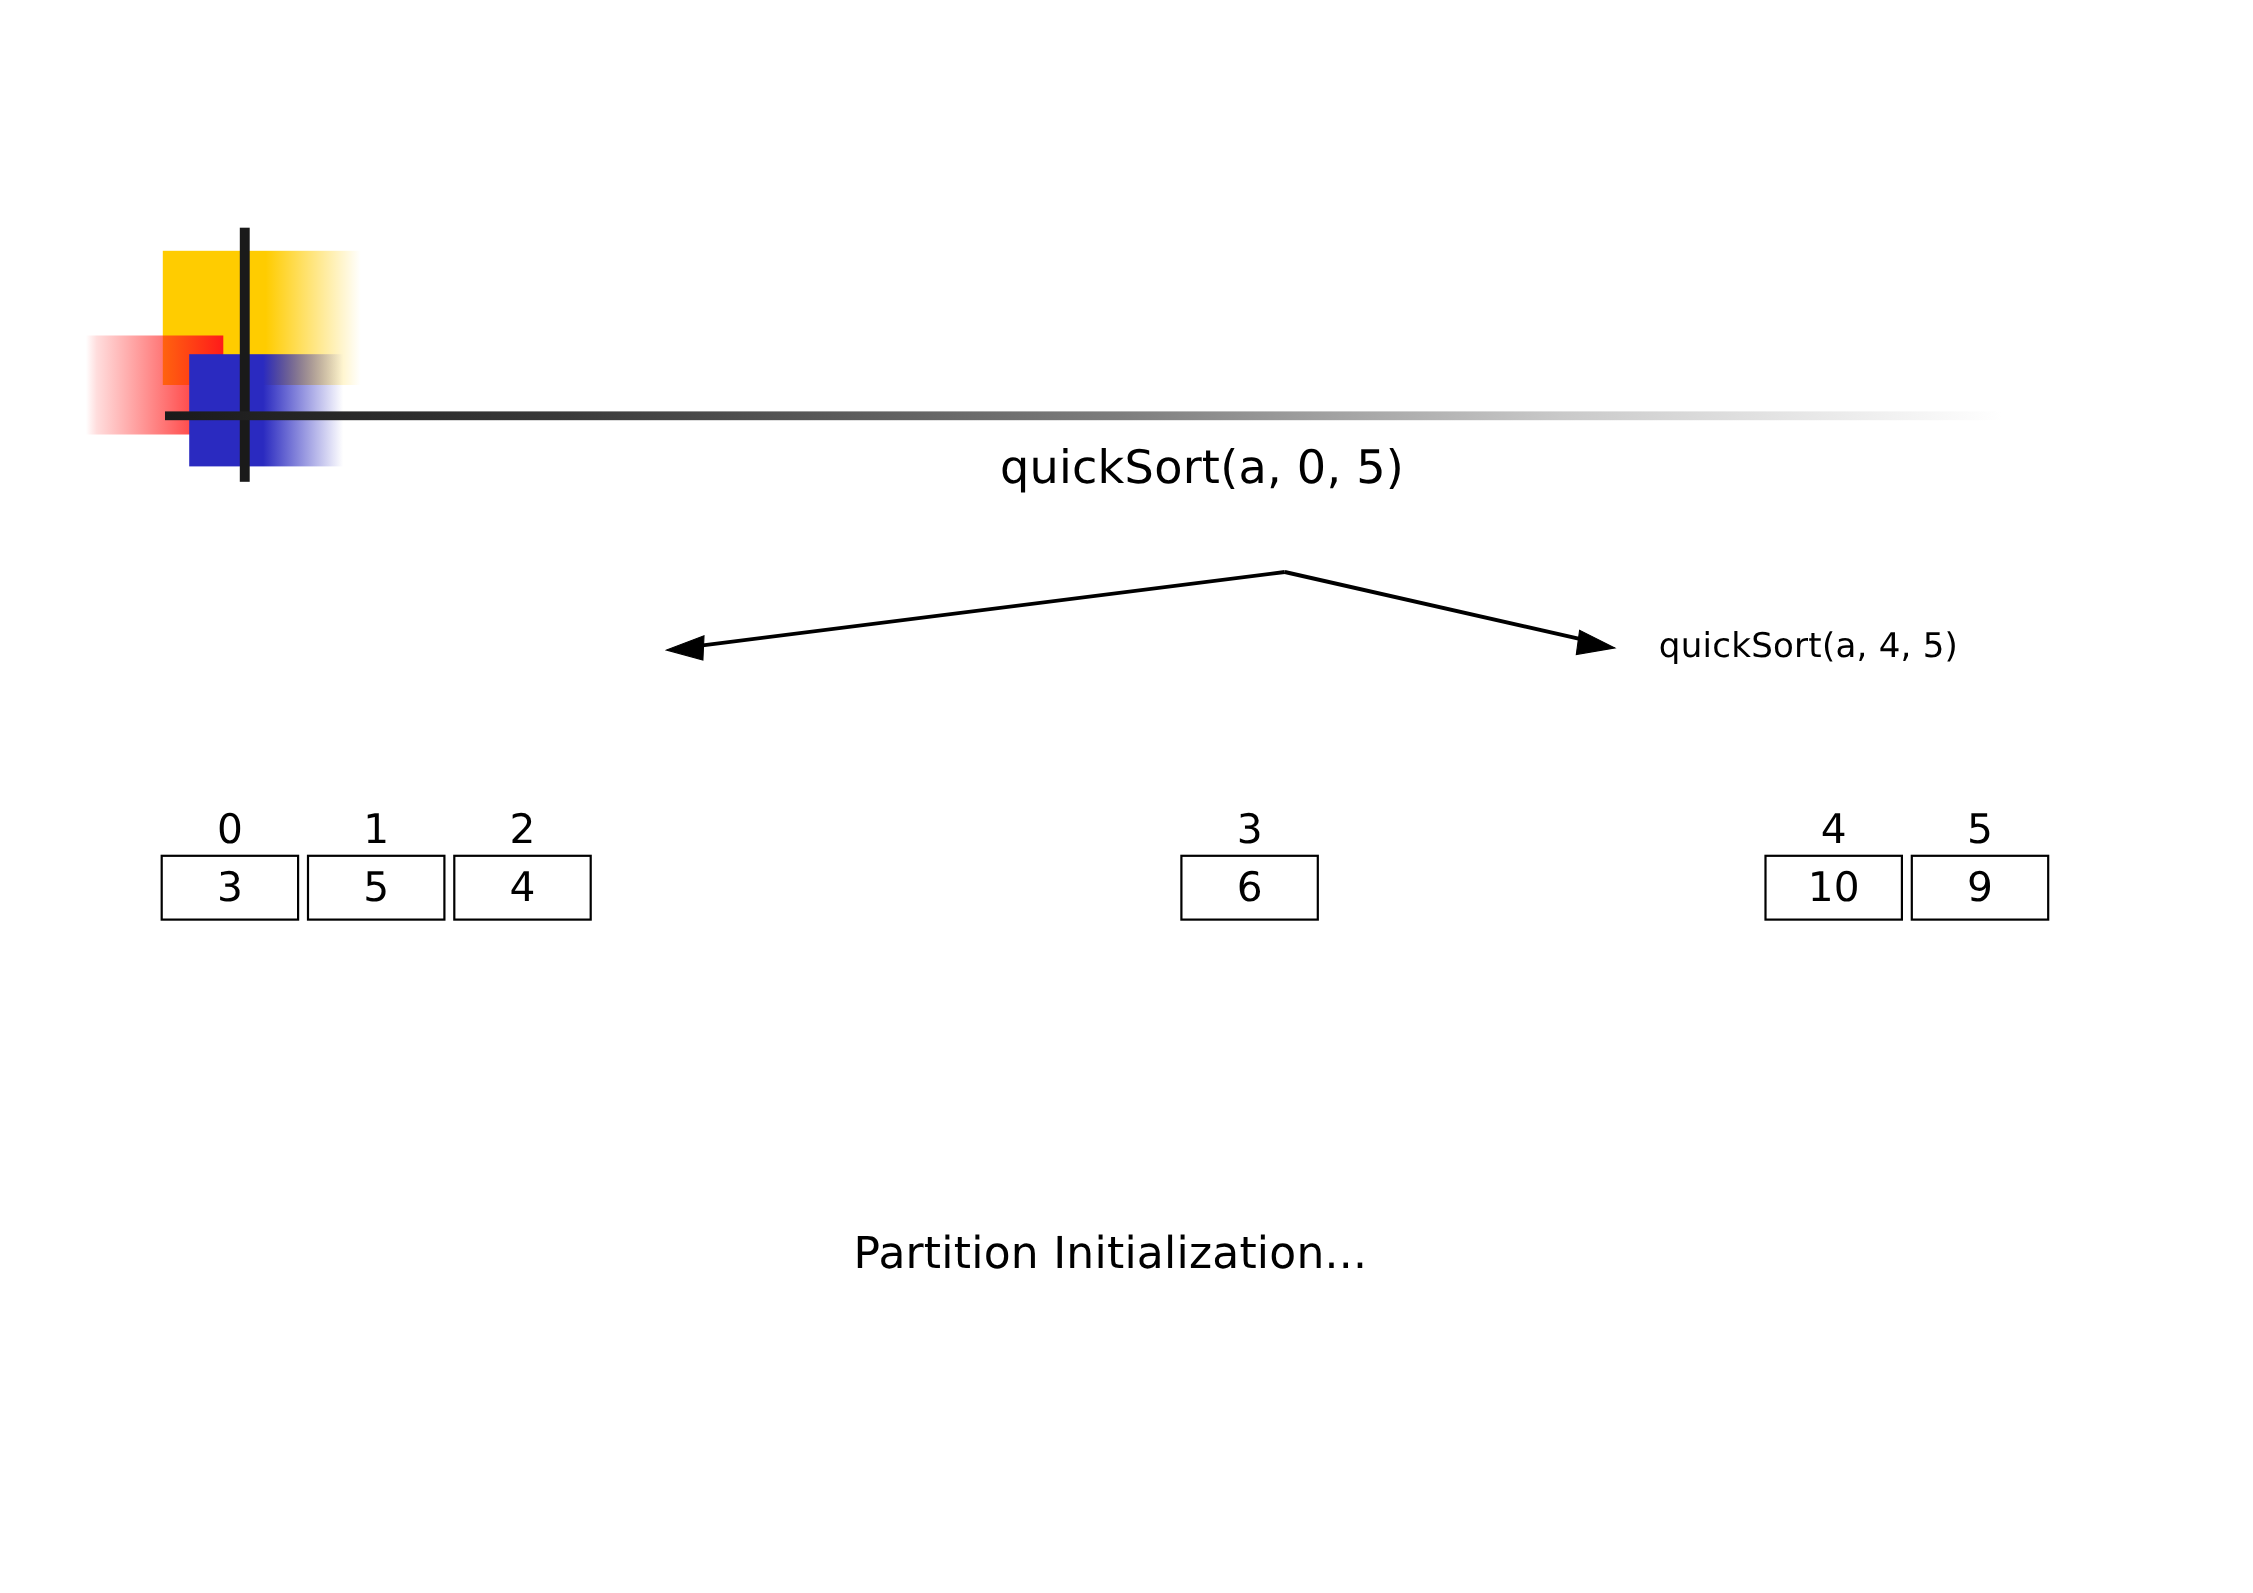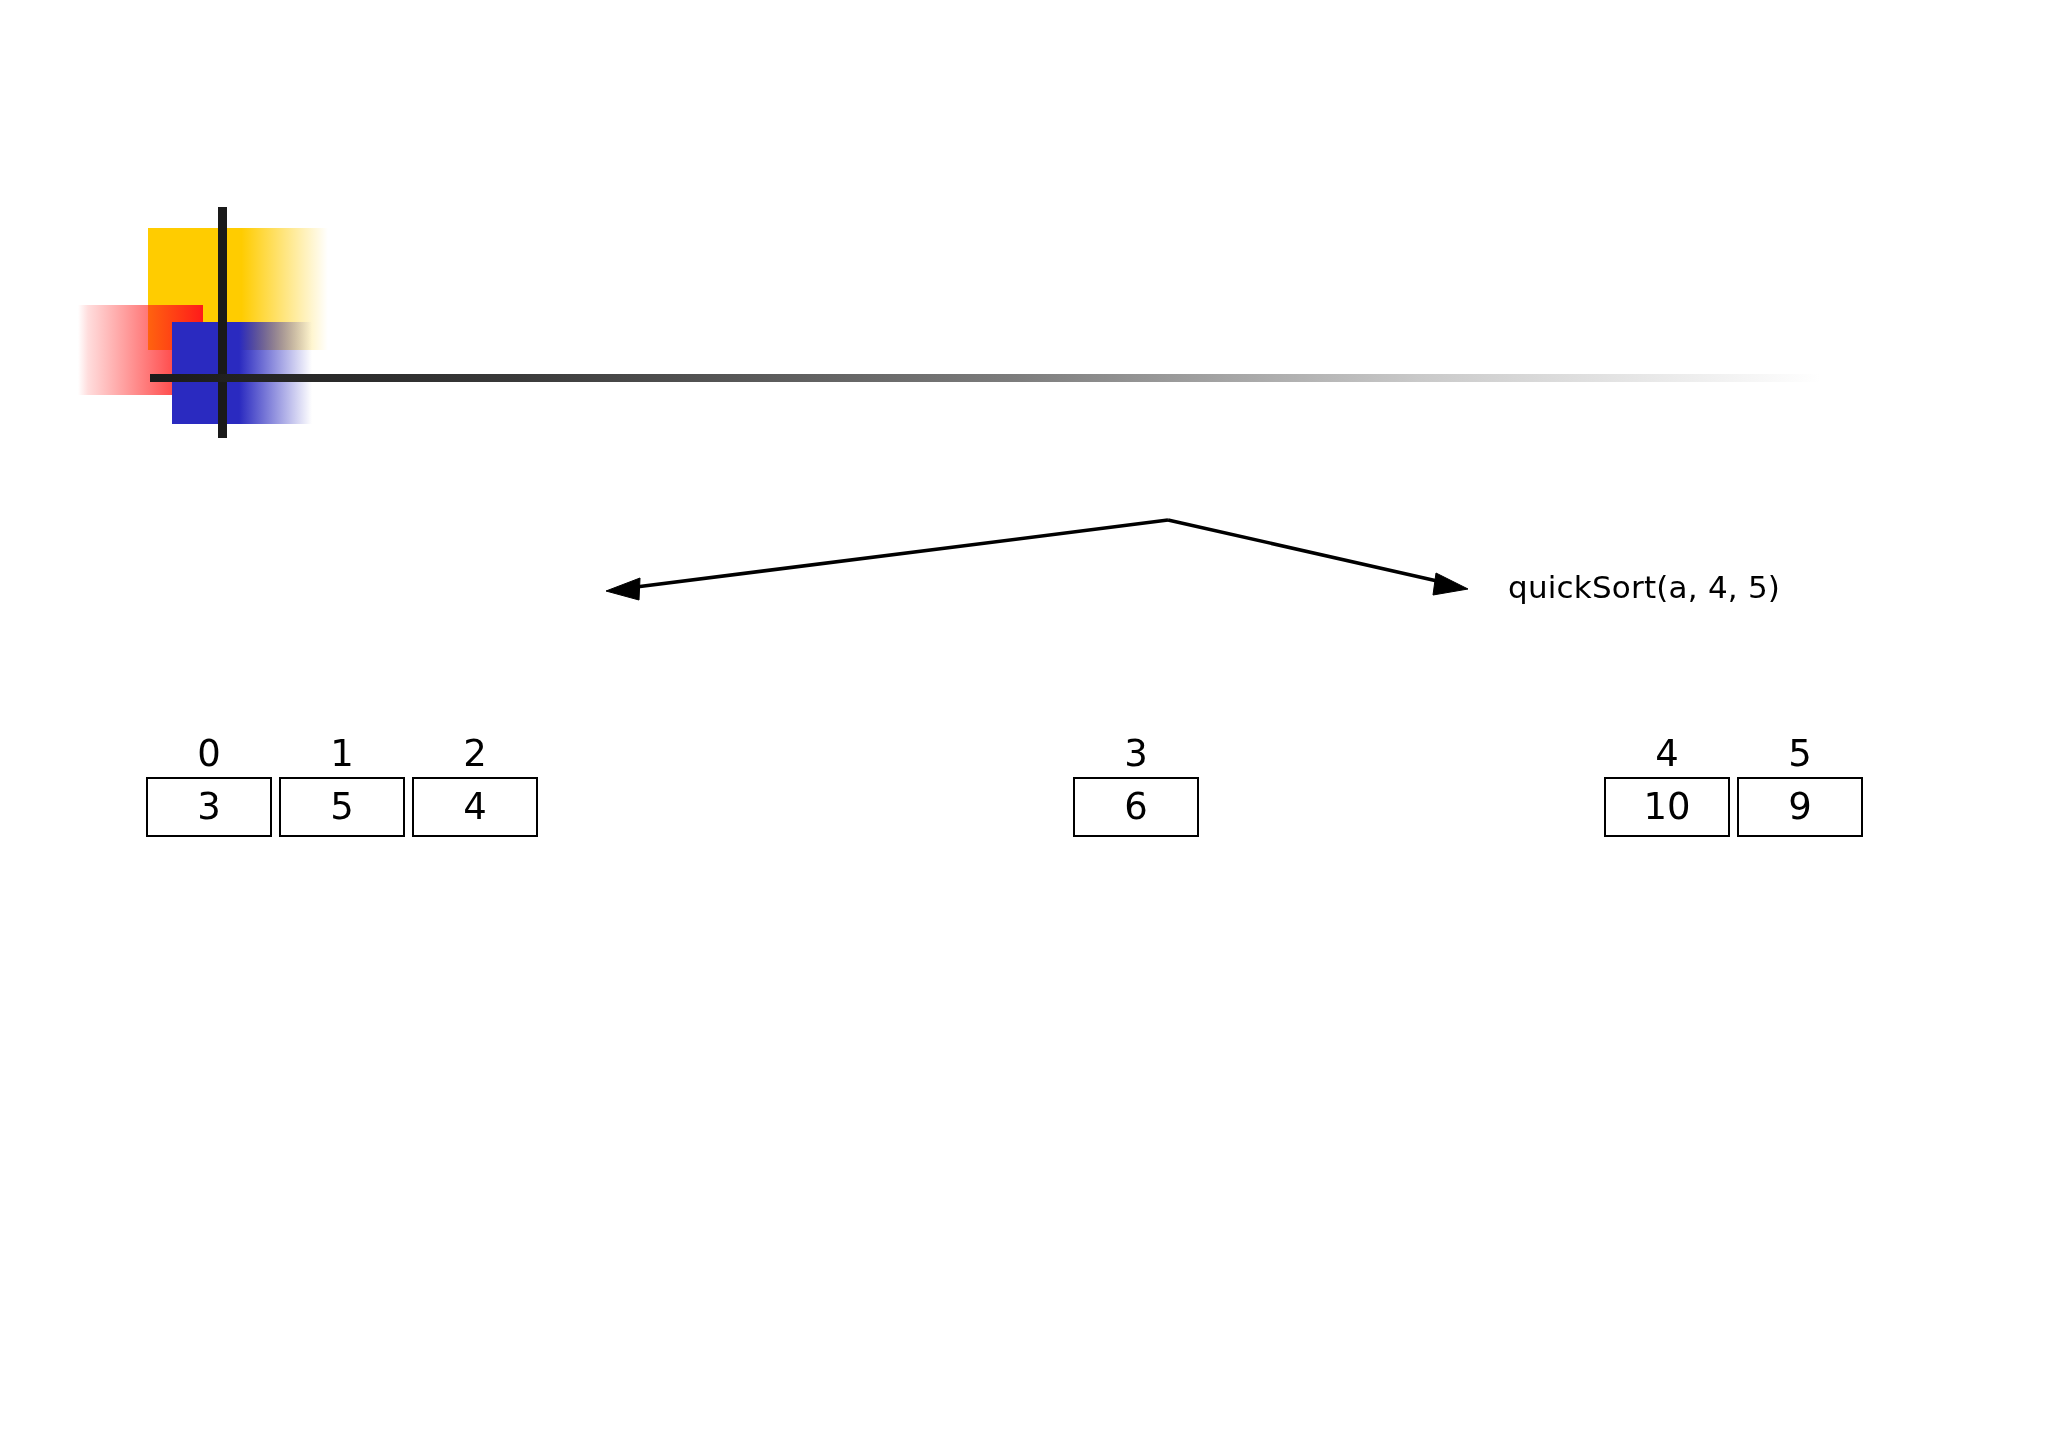--- a/index.html
+++ b/index.html
@@ -157,20 +157,21 @@
 <div class="slide">
 
   <div class="logo">
     <div class="logo-yellow" style="background: linear-gradient(to right, rgb(255, 204, 0) 0%, rgb(255, 204, 0) 52%, rgba(255, 204, 0, 0) 100%);"></div>
     <div class="logo-red" style="background: linear-gradient(to left, rgb(255, 26, 26) 0%, rgba(255, 26, 26, 0.15) 92%, rgba(255, 26, 26, 0) 100%);"></div>
     <div class="logo-blue" style="background: linear-gradient(to right, rgb(42, 42, 192) 0%, rgb(42, 42, 192) 48%, rgba(42, 42, 192, 0) 100%);"></div>
     <div class="logo-vbar" style="background: rgb(26, 26, 26);"></div>
     <div class="logo-hbar" style="background: linear-gradient(to right, rgb(26, 26, 26) 0%, rgb(58, 58, 58) 22%, rgb(125, 125, 125) 52%, rgb(201, 201, 201) 76%, rgba(240, 240, 240, 0) 100%);"></div>
   </div>
 
+  <div class="txt title-call">quickSort(a, 0, 5)</div>
 
   <svg class="arrows" viewBox="0 0 2048 1448" width="2048" height="1448">
     <g fill="#000000" stroke="#000000">
 
       <line x1="1168" y1="520" x2="628" y2="588" stroke-width="3.5"></line>
       <polygon points="606,591 640,578 639,600" stroke-width="1"></polygon>
 
       <line x1="1168" y1="520" x2="1446" y2="583" stroke-width="3.5"></line>
       <polygon points="1468,589 1436,573 1433,595" stroke-width="1"></polygon>
     </g>
@@ -217,14 +218,15 @@
       </div>
     </div>
     <div class="cell">
       <div class="cell-index">5</div>
       <div class="cell-box">
         <span class="cell-value">9</span>
       </div>
     </div>
   </div>
 
+  <div class="txt caption">Partition Initialization...</div>
 
 </div>
 
 </body></html>

